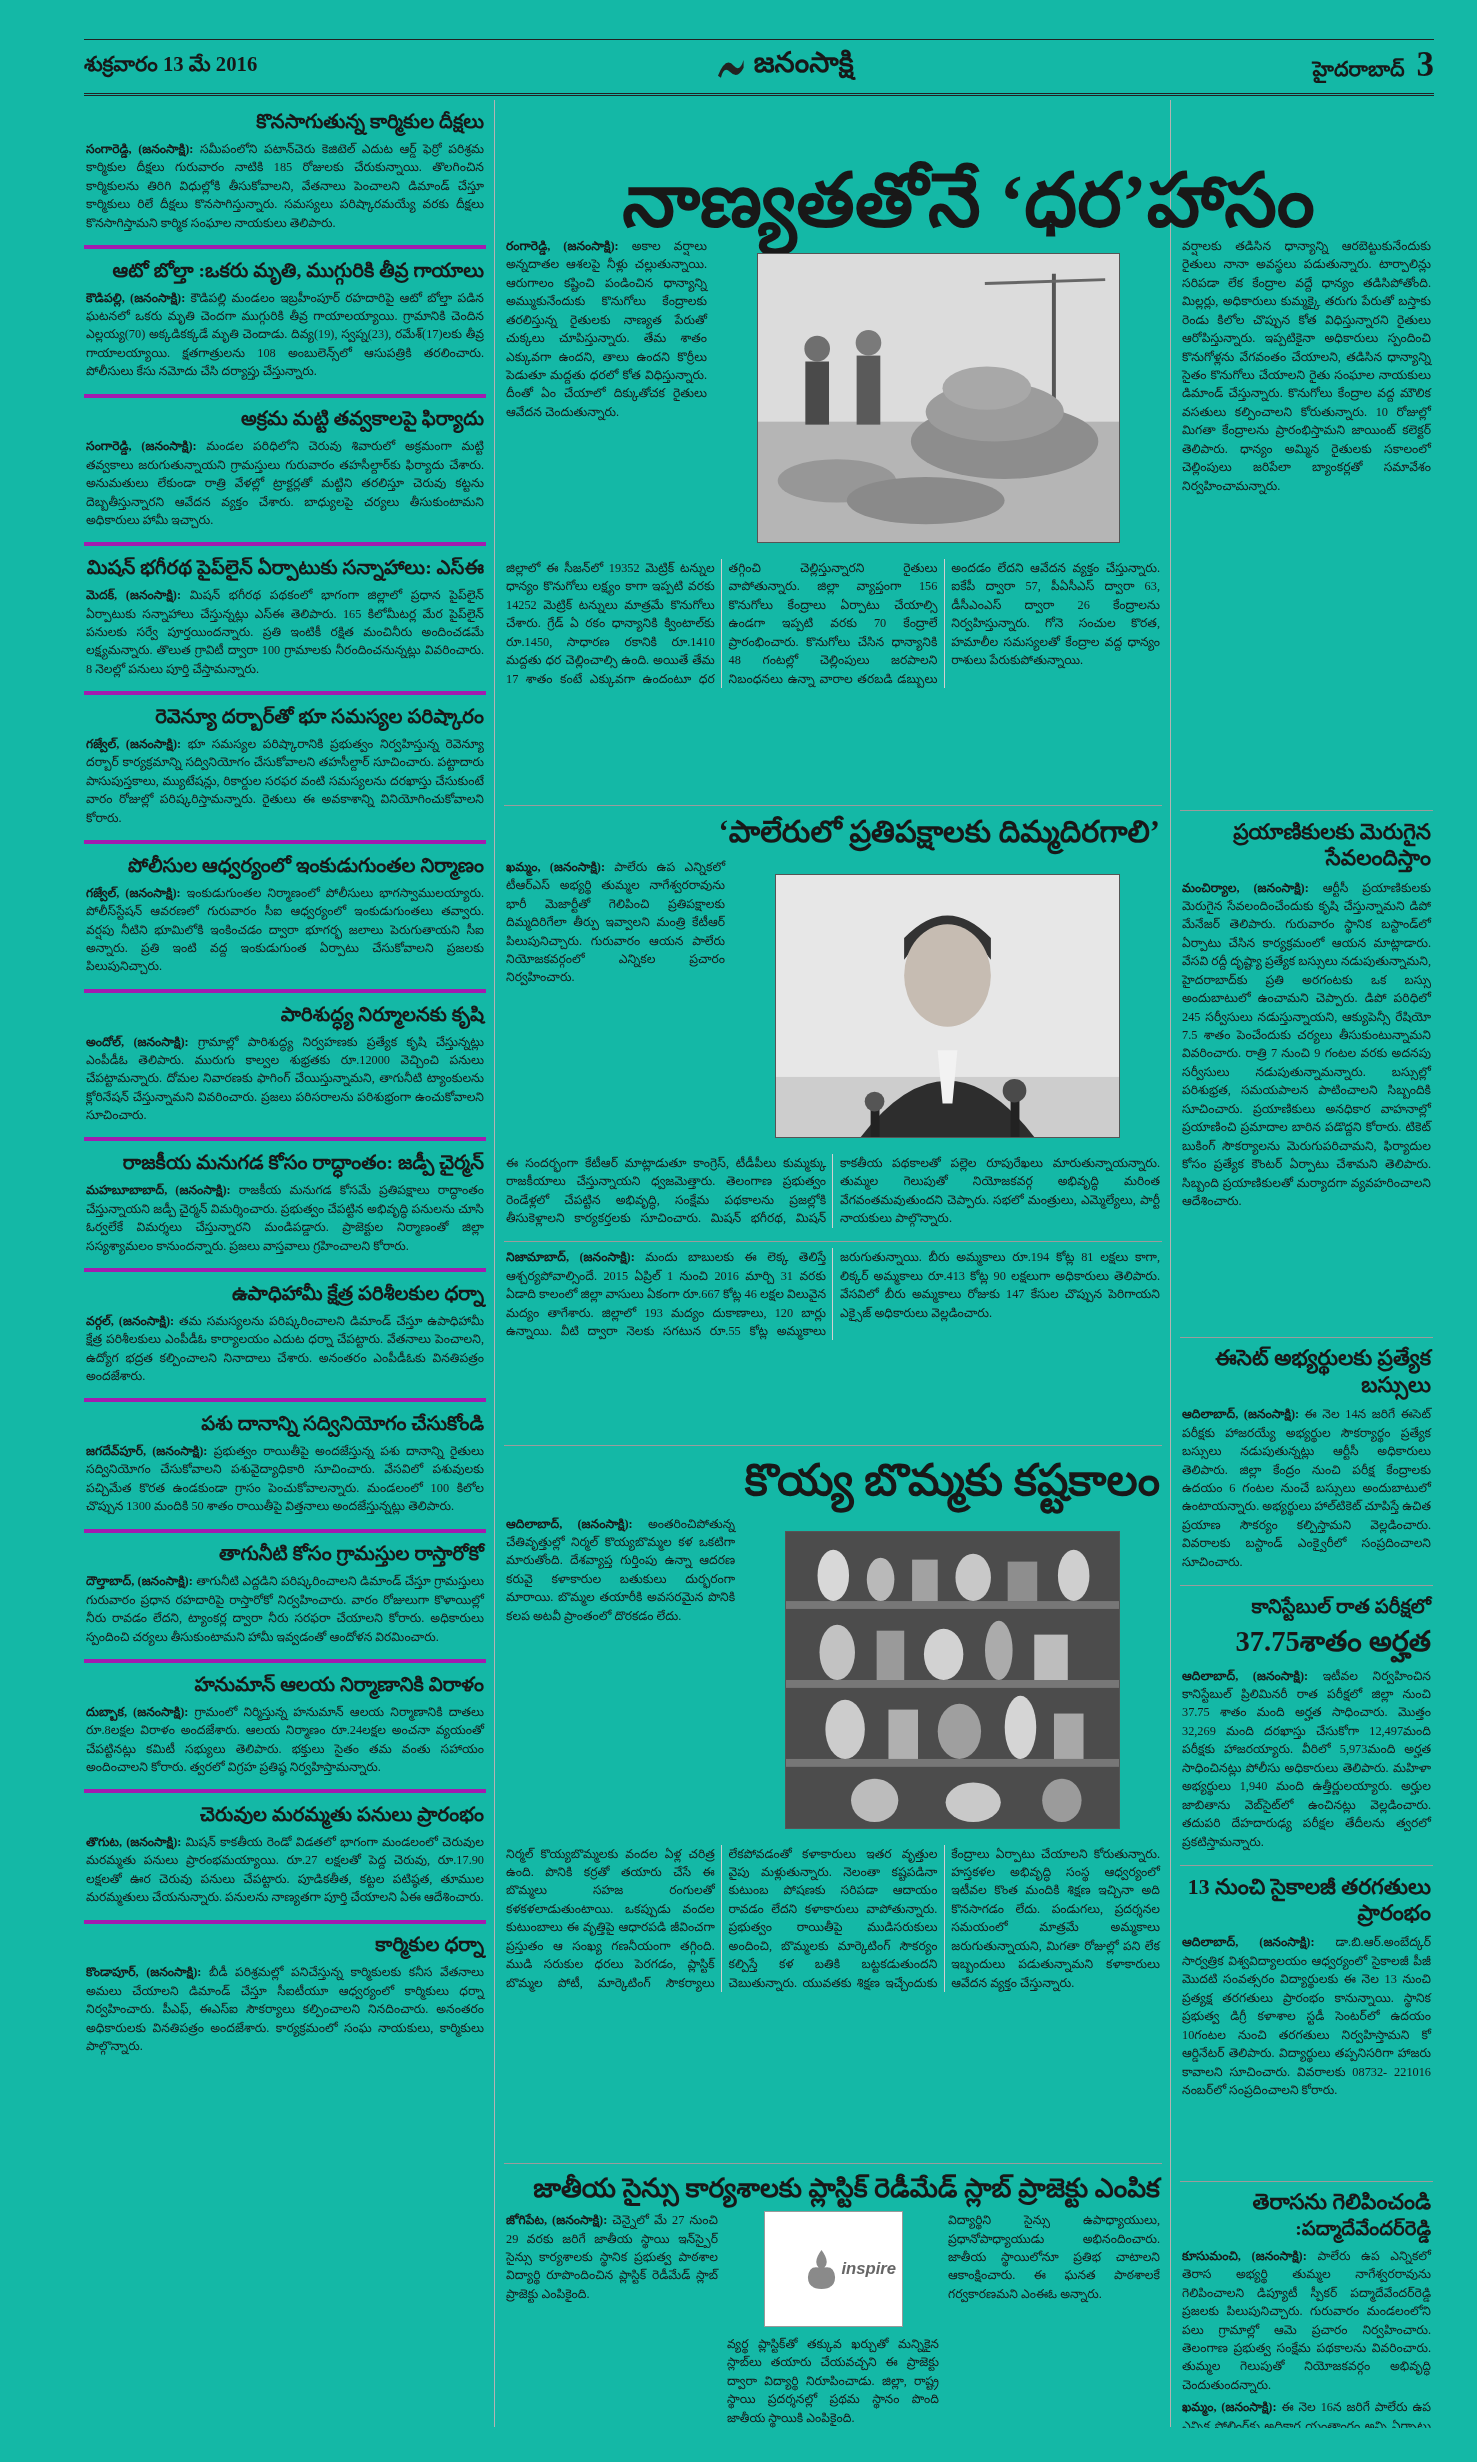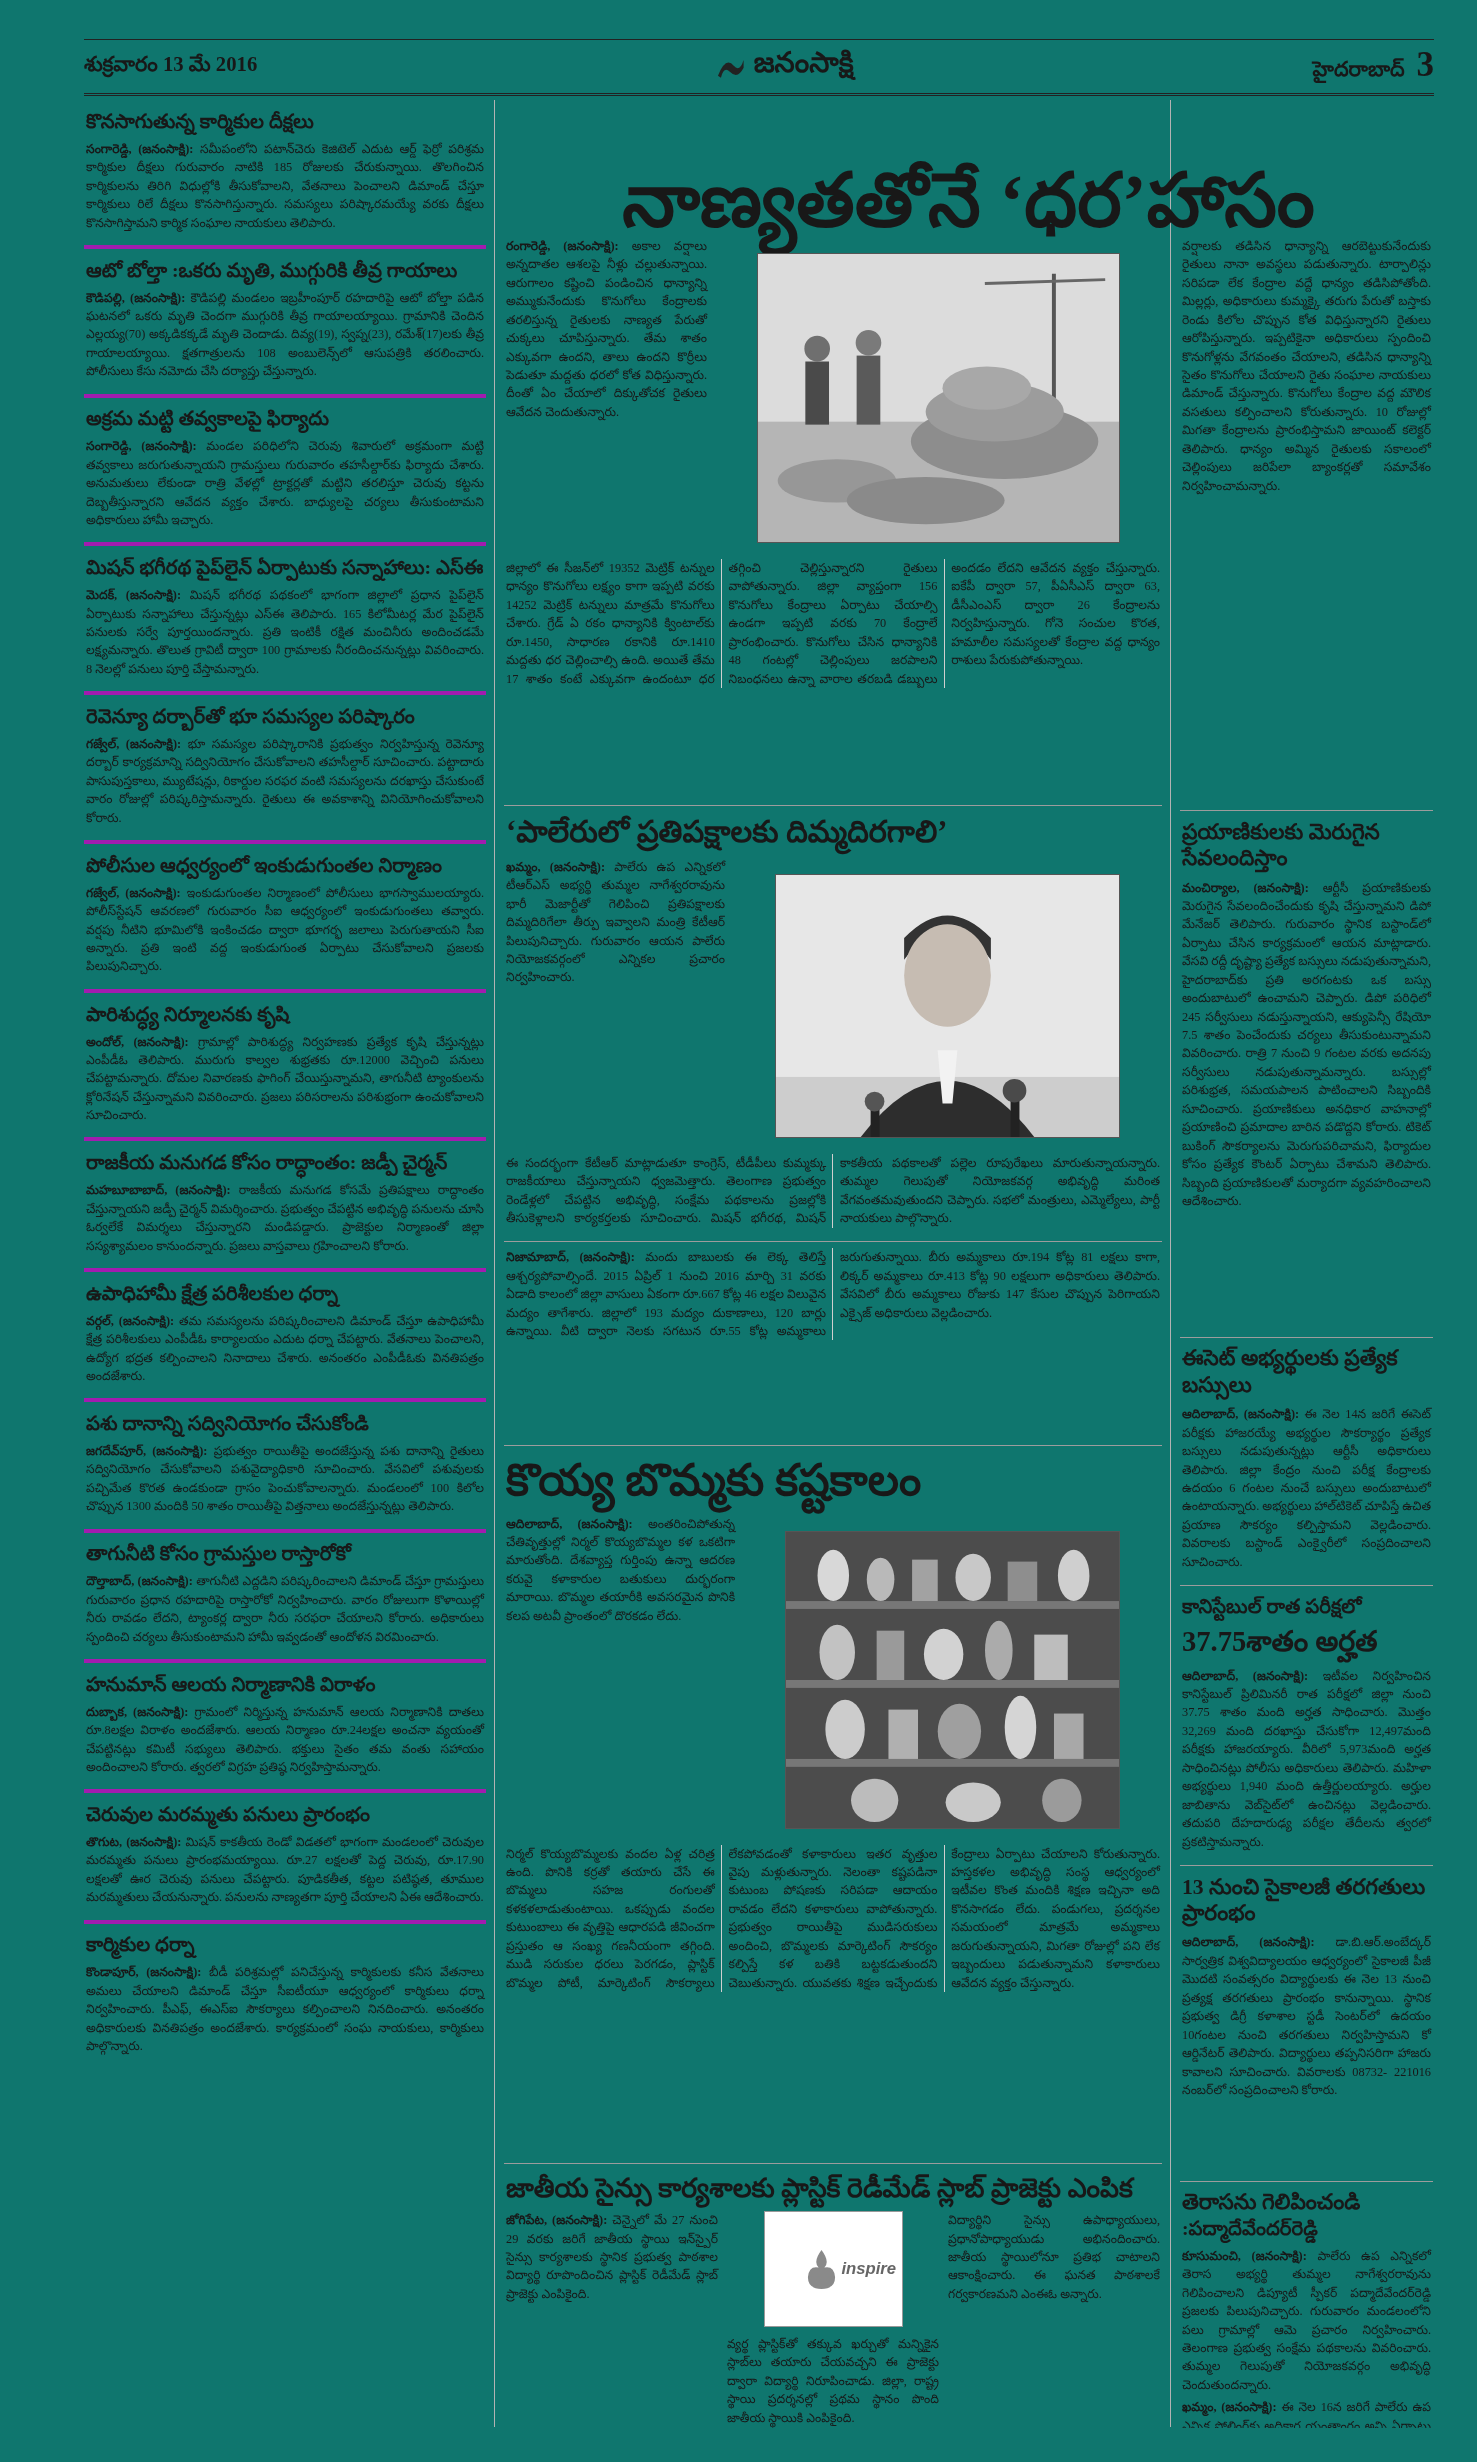--- a/index.html
+++ b/index.html
@@ -1,16 +1,16 @@
 <!DOCTYPE html>
 <html lang="te"><head>
 <meta charset="utf-8">
 <style>
   html,body{margin:0;padding:0;background:#9a9a9a;}
-  .page{position:relative;width:1478px;height:2463px;margin:0 auto;background:#0f766e;
+  .page{position:relative;width:1478px;height:2463px;margin:0 auto;background:#14b8a6;
         font-family:"Liberation Serif","DejaVu Serif",serif;color:#181818;overflow:hidden;}
 
   
   .masthead{position:absolute;left:84px;top:39px;width:1350px;height:53px;
             display:flex;align-items:center;justify-content:space-between;
             border-top:1px solid #222;border-bottom:3px double #222;font-weight:bold;}
   .mh-left{font-size:20.7px;}
   .mh-center{display:flex;align-items:center;gap:7.9px;font-size:28.6px;}
   .mh-right{display:flex;align-items:baseline;gap:11.8px;font-size:20.7px;}
   .pageno{font-size:35px;line-height:1;}
@@ -25,21 +25,21 @@
   #band-right{left:1180px;top:231px;width:253px;height:2197px;}
 
   #main-headline{position:absolute;left:504px;top:102px;width:929px;height:122px;overflow:hidden;
                  font-size:75px;font-weight:bold;text-align:center;line-height:1.3;}
 
   
   .art{padding:6.9px 2px 8.9px;}
   .art + .art{border-top:4px solid #a21caf;}
   .sec{padding:5.9px 2px 9.9px;overflow:hidden;}
   .sec + .sec{border-top:1px solid #9c9c9c;}
-  .h{font-weight:bold;text-align:left;line-height:1.22;margin:2px 0 6.9px;}
+  .h{font-weight:bold;text-align:right;line-height:1.22;margin:2px 0 6.9px;}
   .h-sm{font-size:19.7px;}
   .h-md{font-size:21.7px;}
   .h-lg{font-size:30.5px;}
   .h-xl{font-size:44px;}
   .h-sci{font-size:26.6px;}
   .h-num{font-size:28.6px;margin-top:0;}
   .b{font-size:12.3px;line-height:1.5;text-align:justify;margin:0 0 3.9px;}
   .dl{font-weight:bold;}
   .row{display:flex;gap:9.9px;align-items:flex-start;}
   .cols2{column-count:2;column-gap:13.8px;column-rule:1px solid #cfcfcf;}

